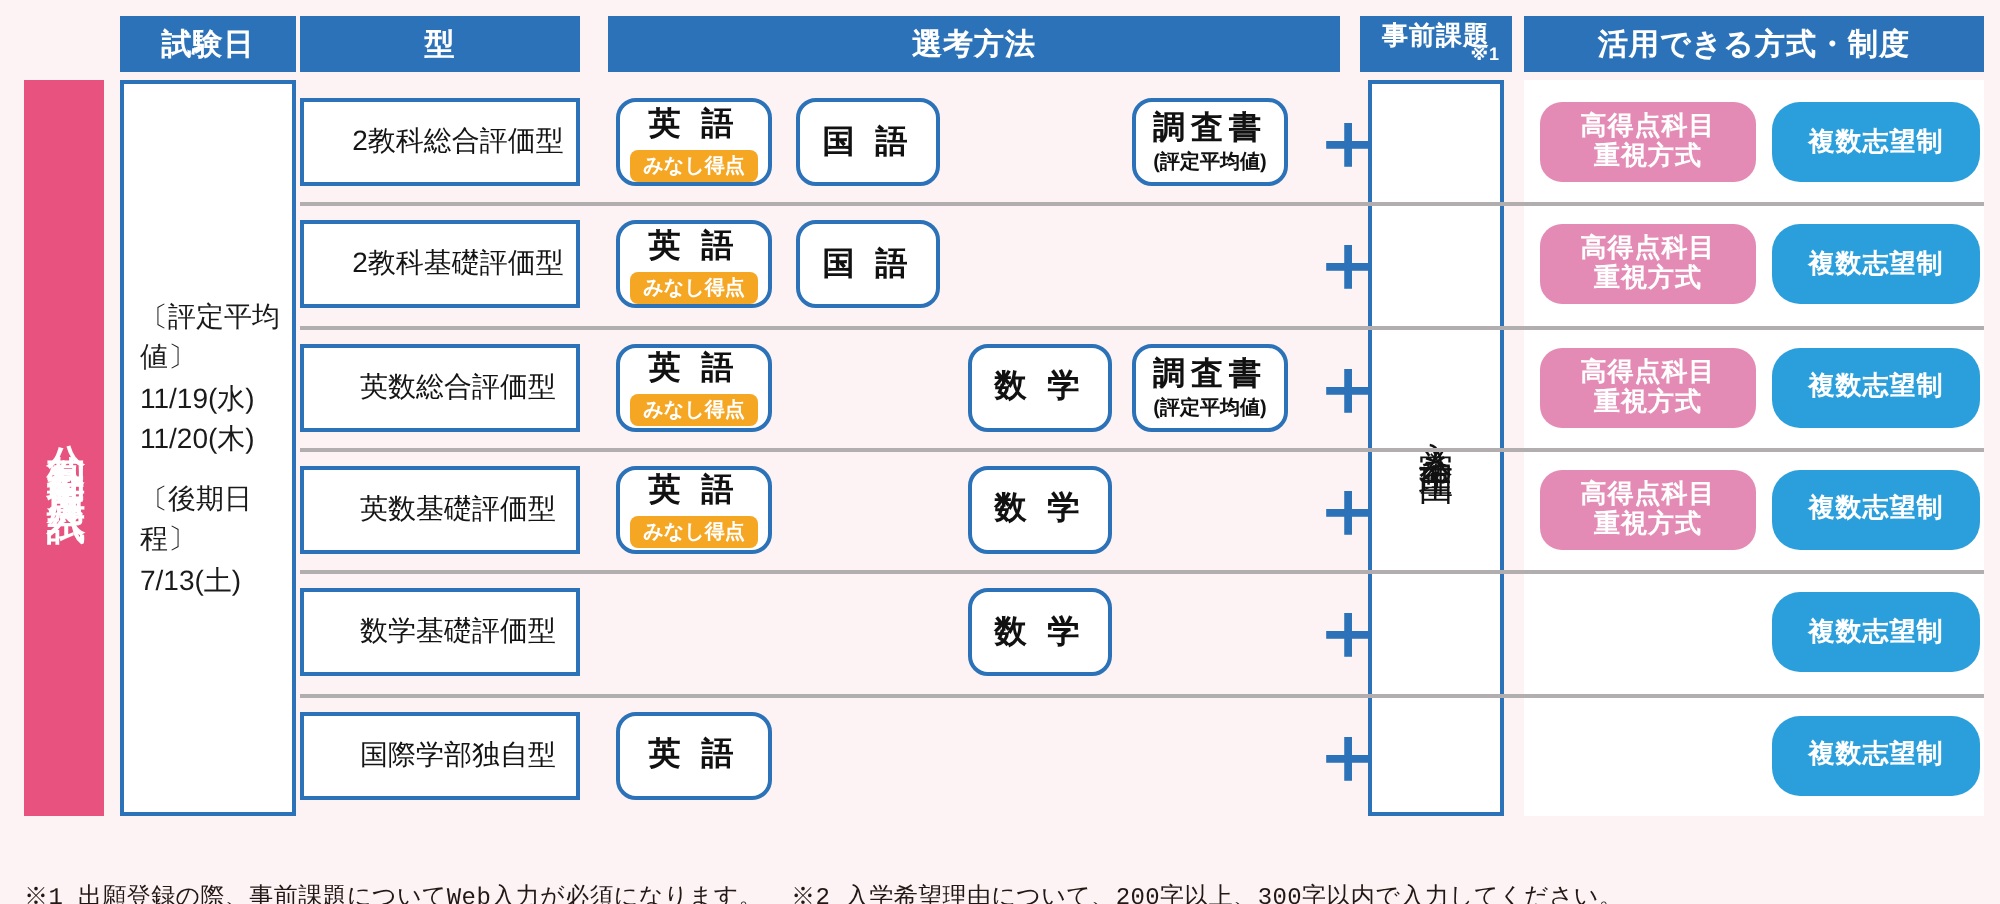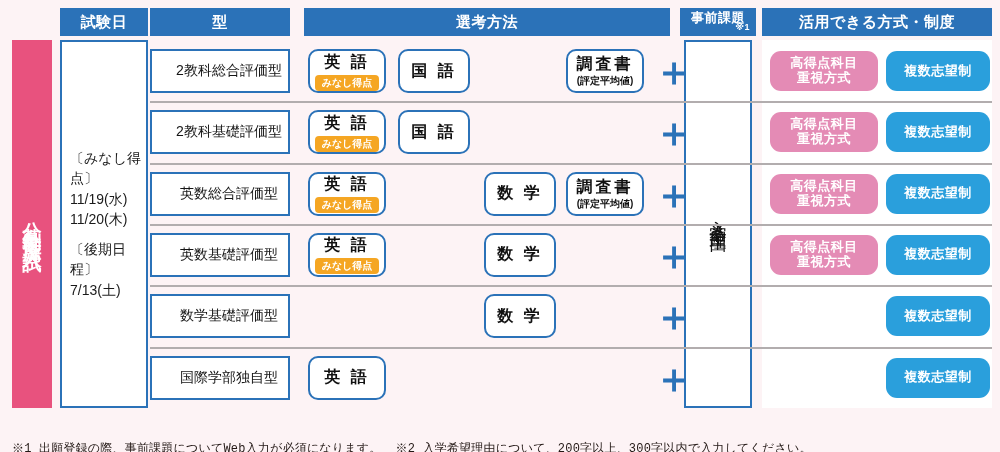--- a/index.html
+++ b/index.html
@@ -96,21 +96,21 @@
     color:#2b72b8;font-size:40px;font-weight:bold;line-height:1;
   }
 
   
   .badge{
     position:absolute;top:11px;height:40px;border-radius:11px;
     display:flex;flex-direction:column;align-items:center;justify-content:center;
     color:#fff;font-weight:bold;font-size:13px;line-height:1.15;letter-spacing:.5px;
   }
   .b-pink{left:620px;width:108px;background:#e48bb5;}
-  .b-blue{left:736px;width:104px;background:#2a9fdc;}
+  .b-blue{left:736px;width:104px;background:#2a9fdc;border-radius:14px;}
 
   
   .rightpanel{
     position:absolute;left:762px;top:40px;width:230px;height:368px;background:#fff;
   }
 
   .footnote{
     position:absolute;left:12px;top:440px;width:960px;
     font-size:12px;color:#231815;letter-spacing:.2px;font-family:Liberation Mono, monospace;
   }
@@ -138,21 +138,21 @@
     <span>活用できる方式・制度</span>
   </div>
 
   <div class="rightpanel"></div>
 
   <div class="pinkband">
     <span>公募制推薦入試</span>
   </div>
 
   <div class="datecell">
-    <div>〔みなし得点〕</div>
+    <div>〔評定平均値〕</div>
     <div>11/19(水)</div>
     <div>11/20(木)</div>
     <div class="gap"></div>
     <div>〔後期日程〕</div>
     <div>7/13(土)</div>
   </div>
 
   <div class="taskcell">
     <div class="vtext">
       <span>入学希望理由</span>

